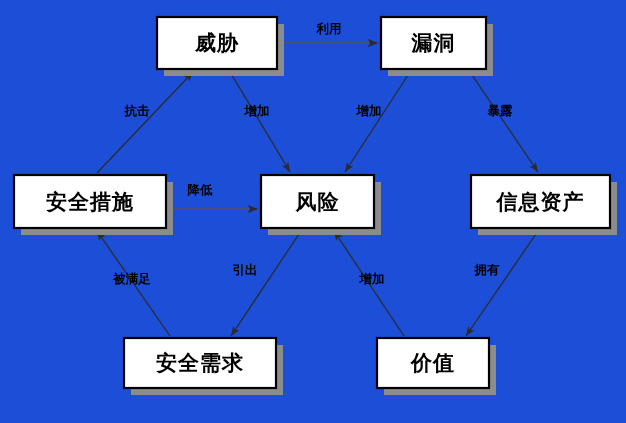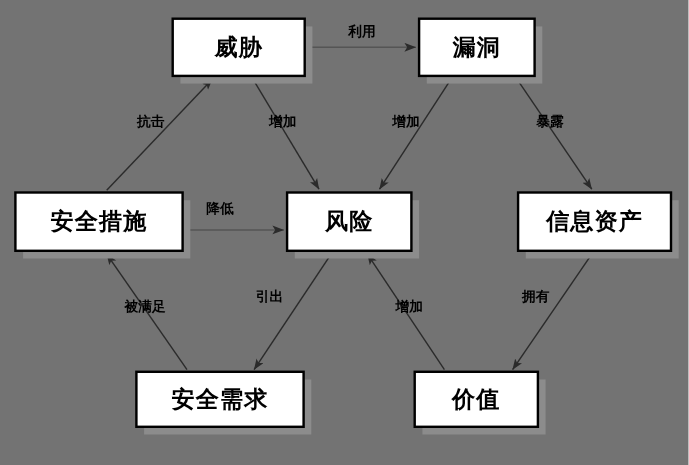--- a/index.html
+++ b/index.html
@@ -7,21 +7,21 @@
     padding: 0;
     background: #ffffff;
   }
   body {
     font-family: "DejaVu Sans", "Liberation Sans", sans-serif;
   }
   #diagram-root {
     position: relative;
     width: 626px;
     height: 423px;
-    background: #737373;
+    background: #1d4ed8;
     overflow: hidden;
   }
   svg#diagram-svg {
     position: absolute;
     left: 0;
     top: 0;
     width: 626px;
     height: 423px;
     display: block;
   }

